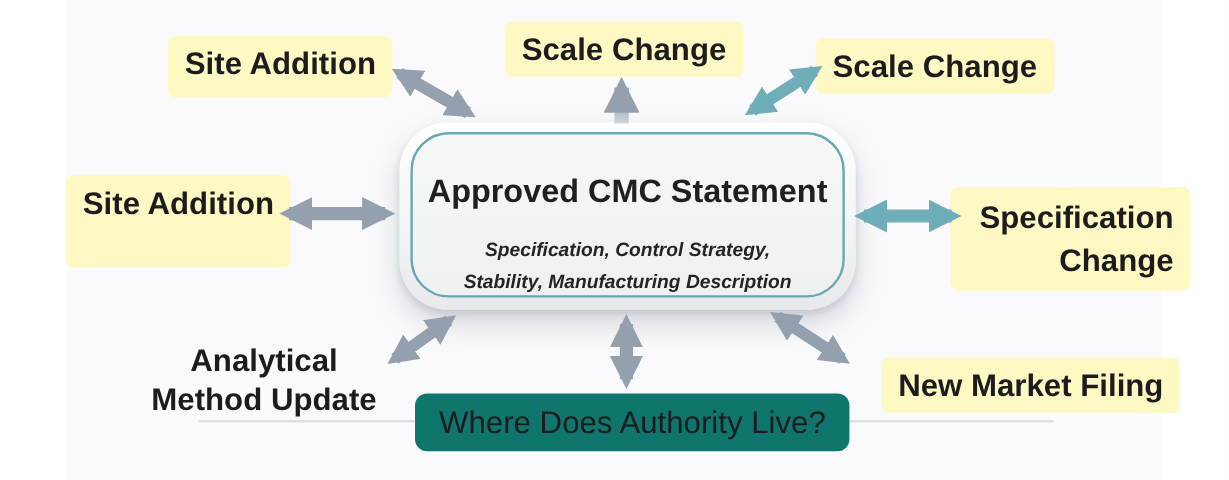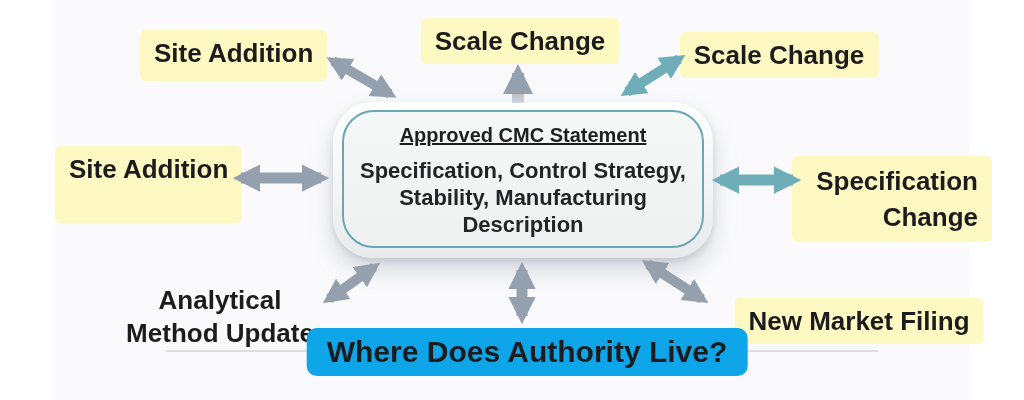--- a/index.html
+++ b/index.html
@@ -29,45 +29,45 @@
   }
   .lbl-top-left     { left: 140px; top: 30px; padding-bottom: 12px; }
   .lbl-top-center   { left: 520px; top: 18px; transform: translateX(-50%); }
   .lbl-top-right    { left: 779px; top: 32px; transform: translateX(-50%); }
   .lbl-left         { left: 55px;  top: 146px; padding-bottom: 38px; }
   .lbl-right        { left: 792px; top: 156px; white-space: normal; width: 200px; text-align: right; line-height: 36px; }
   .lbl-bottom-left  { left: 220px; top: 277px; transform: translateX(-50%); white-space: normal; width: 226px; text-align: center; line-height: 33px; background: transparent; }
   .lbl-bottom-right { left: 859px; top: 298px; transform: translateX(-50%); }
   .question-box {
     position: absolute; z-index: 2; left: 527px; top: 328px; transform: translateX(-50%);
-    background: #0ea5e9; border-radius: 10px;
-    color: #1c1c1e; font-weight: bold; font-size: 30px; line-height: 30px;
+    background: #0f766e; border-radius: 10px;
+    color: #1c1c1e; font-weight: normal; font-size: 26px; line-height: 30px;
     padding: 9px 20px; white-space: nowrap;
   }
   
   .center-box {
     position: absolute; z-index: 2;
     left: 333px; top: 102px; width: 380px; height: 156px;
     border-radius: 40px;
     background: linear-gradient(180deg, #ffffff 0%, #f3f4f5 55%, #e7e9ea 100%);
     box-shadow: 0 12px 22px rgba(140,148,160,0.35), 0 3px 6px rgba(140,148,160,0.25);
   }
   .center-box-inner {
     position: absolute; left: 9px; top: 8px; right: 9px; bottom: 10px;
     border: 2px solid #68a8b3; border-radius: 32px;
     background: linear-gradient(180deg, #f6f7f7 0%, #eff1f1 100%);
     text-align: center;
   }
   .center-title {
-    margin-top: 12px;
-    font-size: 20px; font-weight: bold; color: #1f1f21; letter-spacing: 0px; text-decoration: underline;
+    margin-top: 32px;
+    font-size: 27px; font-weight: bold; color: #1f1f21; letter-spacing: 0px;
   }
   .center-subtitle {
-    margin-top: 10px;
-    font-size: 22px; font-weight: 600; color: #242426; line-height: 27px;
+    margin-top: 20px;
+    font-size: 16px; font-style: italic; font-weight: 600; color: #242426; line-height: 27px;
   }
   
   .arrows-svg {
     position: absolute; left: 0; top: 0; z-index: 3; pointer-events: none;
   }
 </style>
 </head>
 <body>
 
 <div class="stage">

